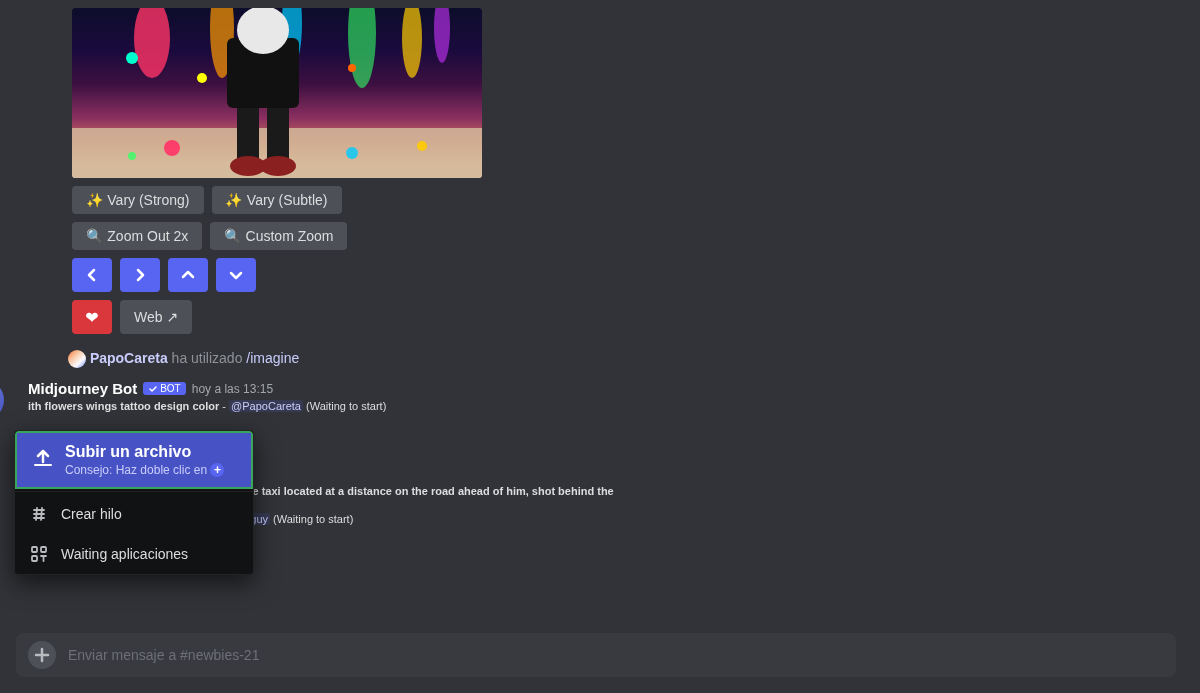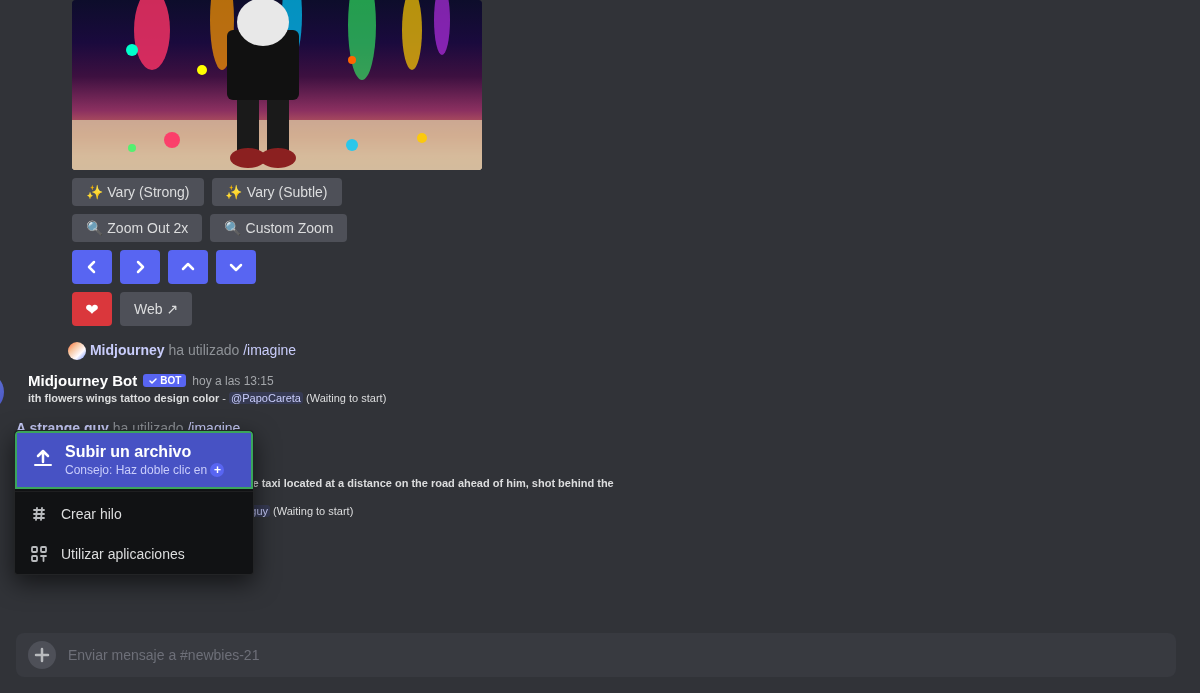--- a/index.html
+++ b/index.html
@@ -136,21 +136,21 @@
     }
 
     .username.bot-name {
       color: #ffffff;
     }
 
     .bot-badge {
       background-color: #5865f2;
       color: #fff;
       font-size: 10px;
-      font-weight: 700;
+      font-weight: 400;
       padding: 1px 5px;
       border-radius: 3px;
       display: flex;
       align-items: center;
       gap: 2px;
     }
 
     .timestamp {
       color: #a3a6aa;
       font-size: 12px;
@@ -323,21 +323,21 @@
       height: 18px;
       border-radius: 50%;
       background: linear-gradient(135deg, #ff6b35, #f7c59f, #fffbfe, #6b8cff);
       display: inline-block;
       vertical-align: middle;
     }
   </style>
 </head>
 <body>
 
-<div class="main-content" style="padding-top: 0;">
+<div class="main-content" style="padding-top: 8px;">
 
   <div class="image-container">
 
     <svg width="410" height="170" style="position:absolute;top:0;left:0;" xmlns="http://www.w3.org/2000/svg">
       <defs>
         <linearGradient id="bg" x1="0" y1="0" x2="0" y2="1">
           <stop offset="0%" stop-color="#0d0d2b"></stop>
           <stop offset="25%" stop-color="#1a0a3d"></stop>
           <stop offset="45%" stop-color="#3d1040"></stop>
           <stop offset="65%" stop-color="#8b3060"></stop>
@@ -414,21 +414,21 @@
   <div class="button-row">
     <button class="heart-btn">❤</button>
     <button class="web-btn">Web ↗</button>
   </div>
 </div>
 
 <div class="message-area" style="padding-left: 16px; padding-right: 16px;">
 
   <div class="system-message">
     <span class="papo-icon"></span>
-    <span style="color:#c9cdfb; font-weight:600; cursor:pointer;">Midjourney</span>
+    <span style="color:#c9cdfb; font-weight:600; cursor:pointer;">PapoCareta</span>
     <span>ha utilizado</span>
     <span style="color:#c9cdfb; cursor:pointer;">/imagine</span>
   </div>
 
   <div class="message-row" style="margin-bottom:8px; align-items: flex-start;">
 
     <div style="width:40px; height:40px; border-radius:50%; background:linear-gradient(135deg,#7289da,#4752c4); flex-shrink:0; margin-left: -52px; margin-right: 12px;"></div>
     <div>
       <div class="username-row">
         <span class="username bot-name">Midjourney Bot</span>
@@ -496,21 +496,21 @@
   </div>
   <div class="dropdown-item">
     <span class="dropdown-item-icon">
       <svg width="18" height="18" viewBox="0 0 18 18" fill="none" xmlns="http://www.w3.org/2000/svg">
         <rect x="2" y="2" width="5" height="5" rx="1" stroke="#b9bbbe" stroke-width="1.8"></rect>
         <rect x="11" y="2" width="5" height="5" rx="1" stroke="#b9bbbe" stroke-width="1.8"></rect>
         <rect x="2" y="11" width="5" height="5" rx="1" stroke="#b9bbbe" stroke-width="1.8"></rect>
         <path d="M11 11h5M13.5 11v5" stroke="#b9bbbe" stroke-width="1.8" stroke-linecap="round"></path>
       </svg>
     </span>
-    <span>Utilizar aplicaciones</span>
+    <span>Waiting aplicaciones</span>
   </div>
 </div>
 
 <div class="input-bar">
   <div class="input-inner">
     <div class="input-plus">
       <svg width="16" height="16" viewBox="0 0 16 16" fill="none" xmlns="http://www.w3.org/2000/svg">
         <path d="M8 2v12M2 8h12" stroke="#b9bbbe" stroke-width="2.5" stroke-linecap="round"></path>
       </svg>
     </div>

